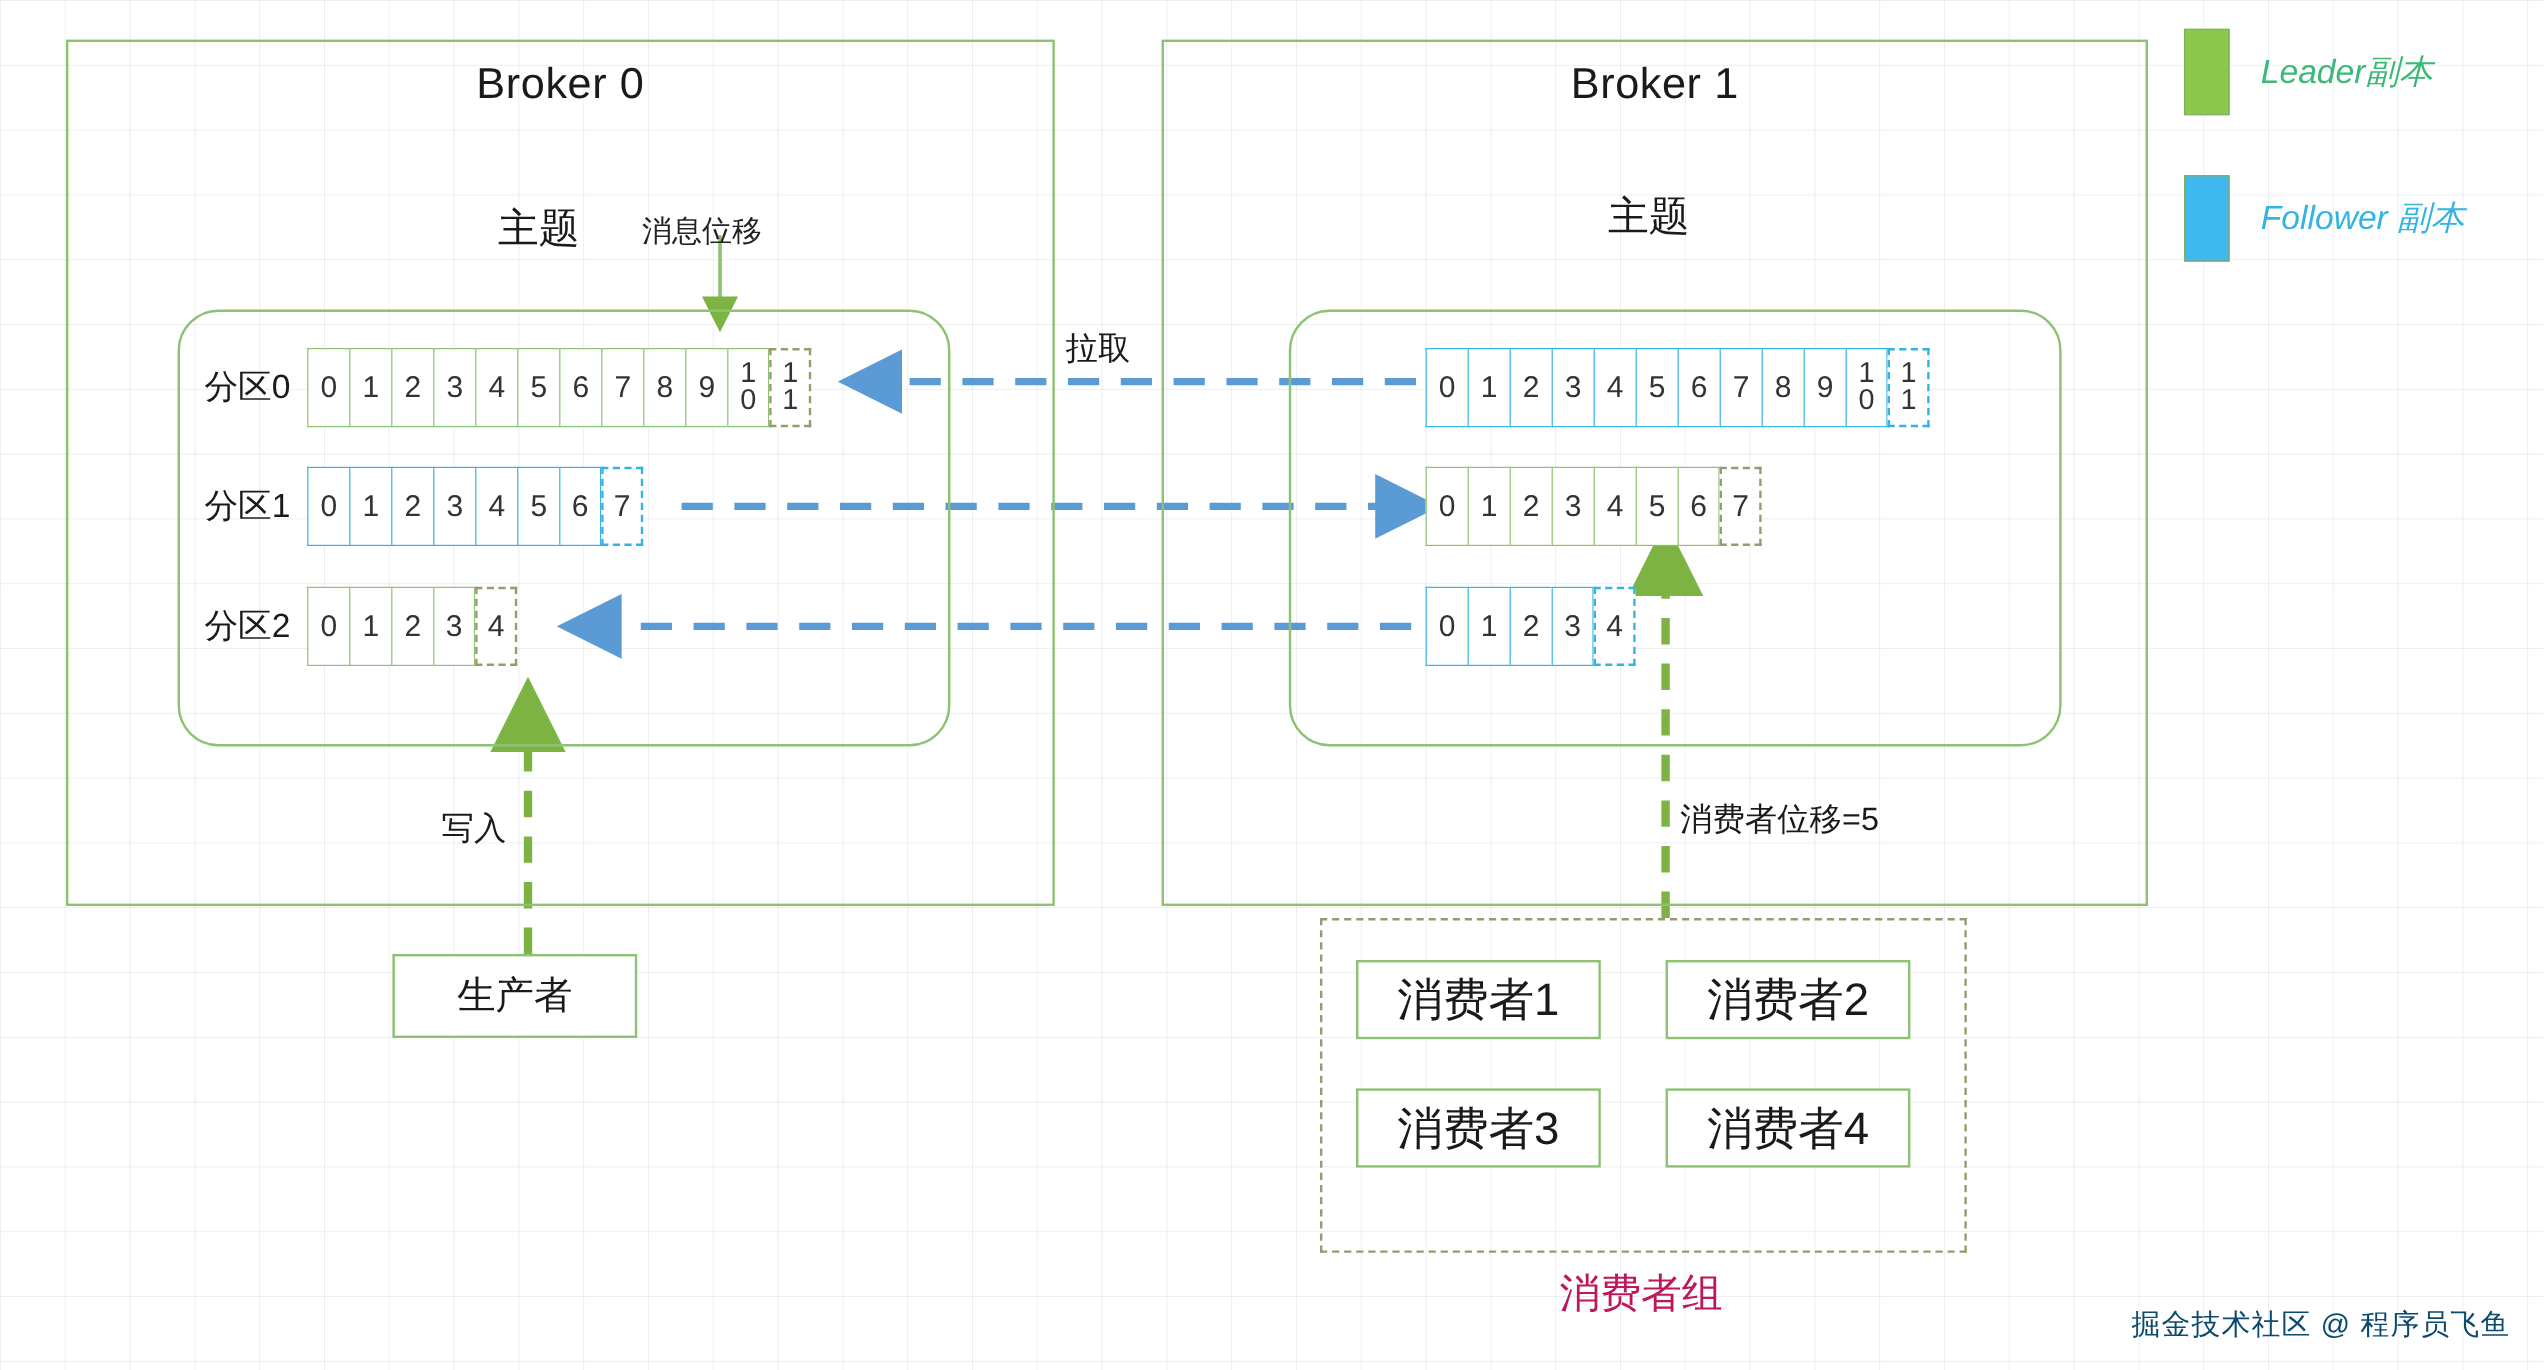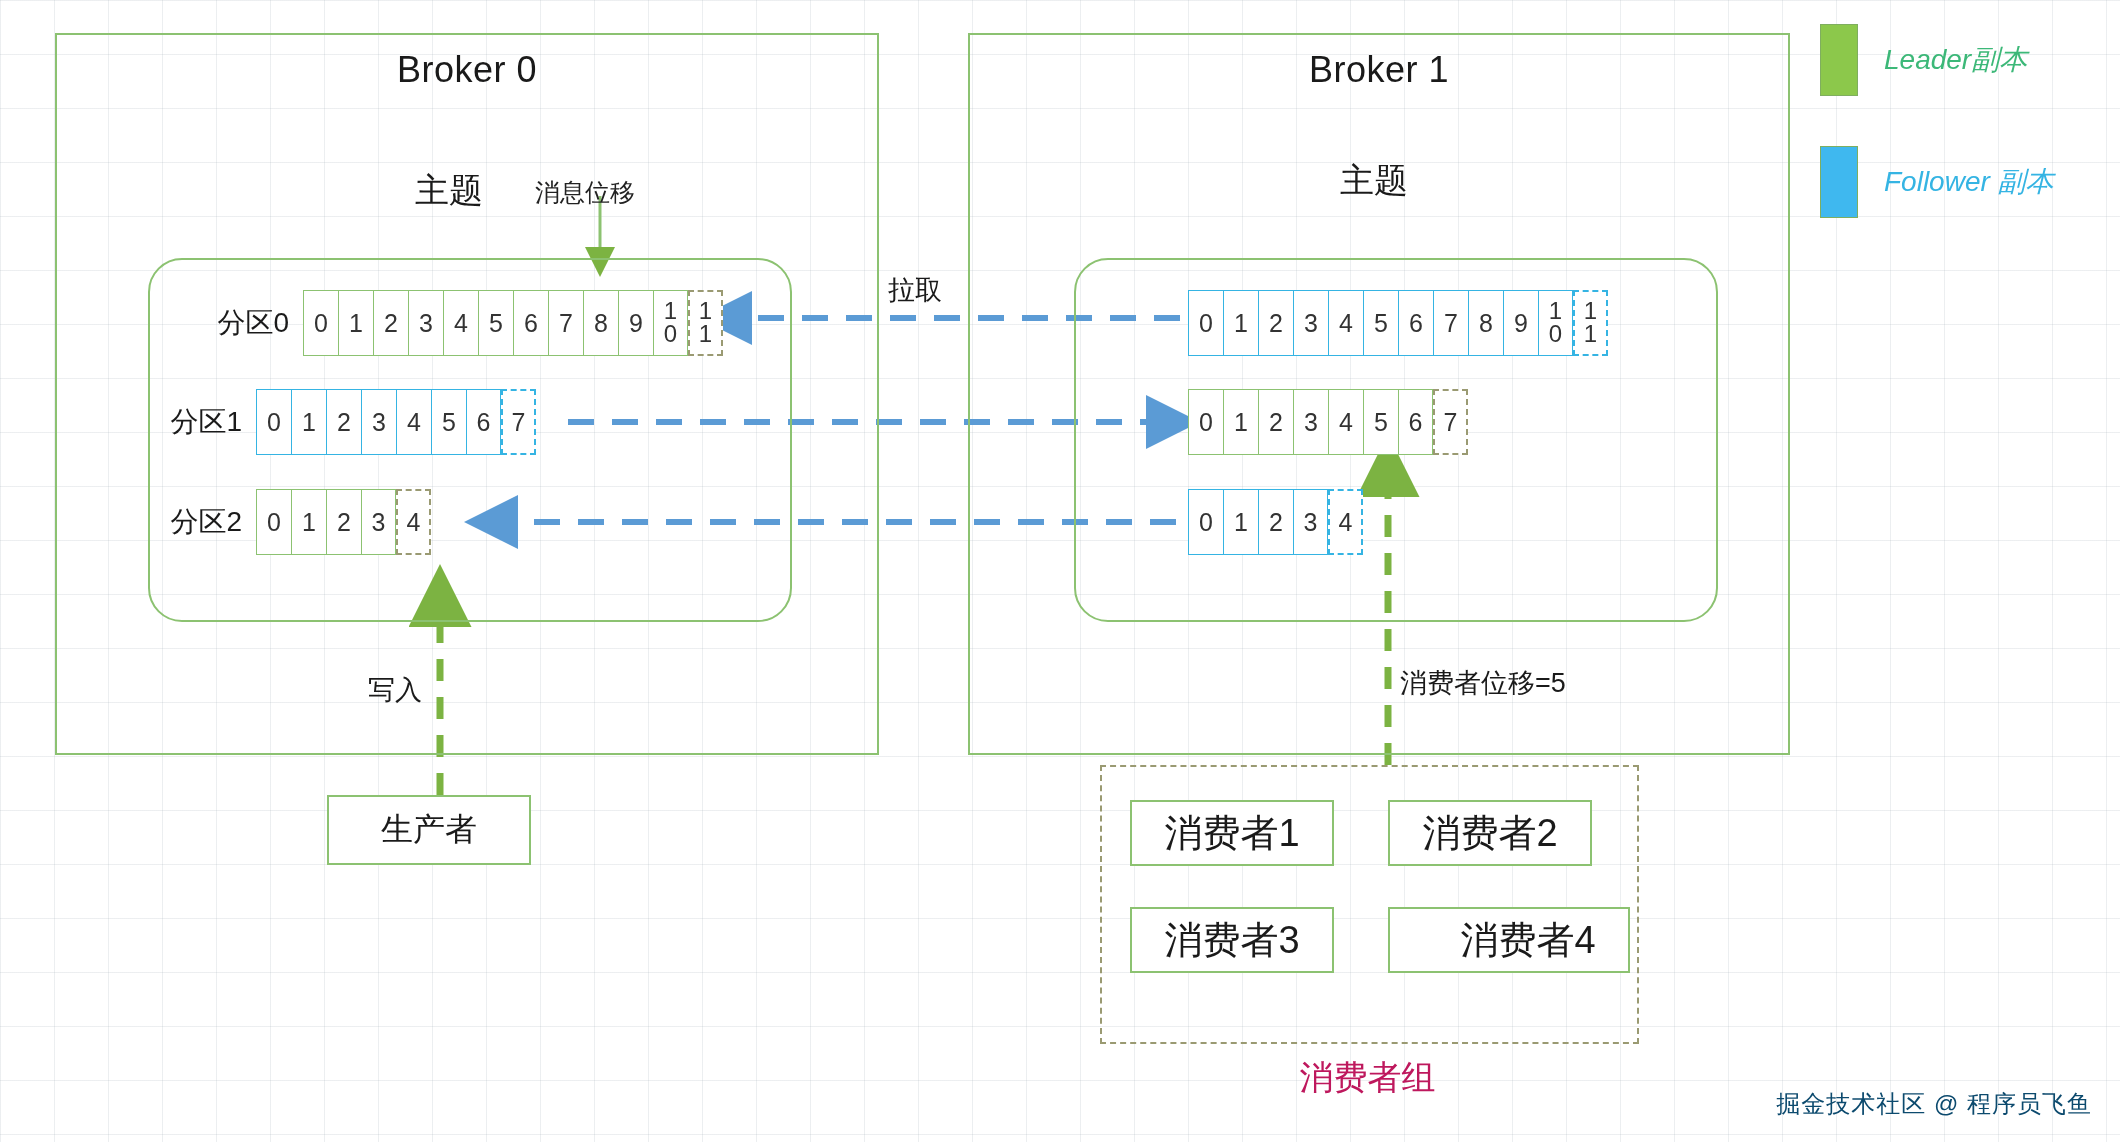--- a/index.html
+++ b/index.html
@@ -83,21 +83,21 @@
     border:2px dashed #9a9a72;background:transparent;
   }
   .consumer{
     position:absolute;border:2px solid #8cc271;background:#fff;
     display:flex;align-items:center;justify-content:center;
     font-size:38px;color:#1a1a1a;width:200px;height:62px;
   }
   #c1{left:1130px;top:800px;}
   #c2{left:1388px;top:800px;}
   #c3{left:1130px;top:907px;}
-  #c4{left:1388px;top:907px;padding-left:38px;}
+  #c4{left:1388px;top:907px;}
   #cgroup-label{
     position:absolute;left:1100px;top:1055px;width:535px;text-align:center;
     font-size:34px;color:#be185d;
   }
 
   
   .flabel{position:absolute;font-size:27px;color:#1a1a1a;white-space:nowrap;}
   #label-pull{left:888px;top:272px;}
   #label-write{left:368px;top:672px;}
   #label-coffset{left:1400px;top:665px;}
@@ -151,21 +151,21 @@
 
 <div id="canvas">
 
   <div class="broker" id="broker0">
     <div class="broker-title">Broker 0</div>
   </div>
   <div class="topic-label" id="topic0-label">主题</div>
   <div class="offset-label">消息位移</div>
   <div class="topic-box" id="topic0"></div>
 
-  <div class="prow" style="left:148px;top:290px;margin-left:47px;">
+  <div class="prow" style="left:148px;top:290px;">
     <div class="plabel">分区0</div>
     <div class="cells run-green">
       <div class="cell">0</div>
       <div class="cell">1</div>
       <div class="cell">2</div>
       <div class="cell">3</div>
       <div class="cell">4</div>
       <div class="cell">5</div>
       <div class="cell">6</div>
       <div class="cell">7</div>

